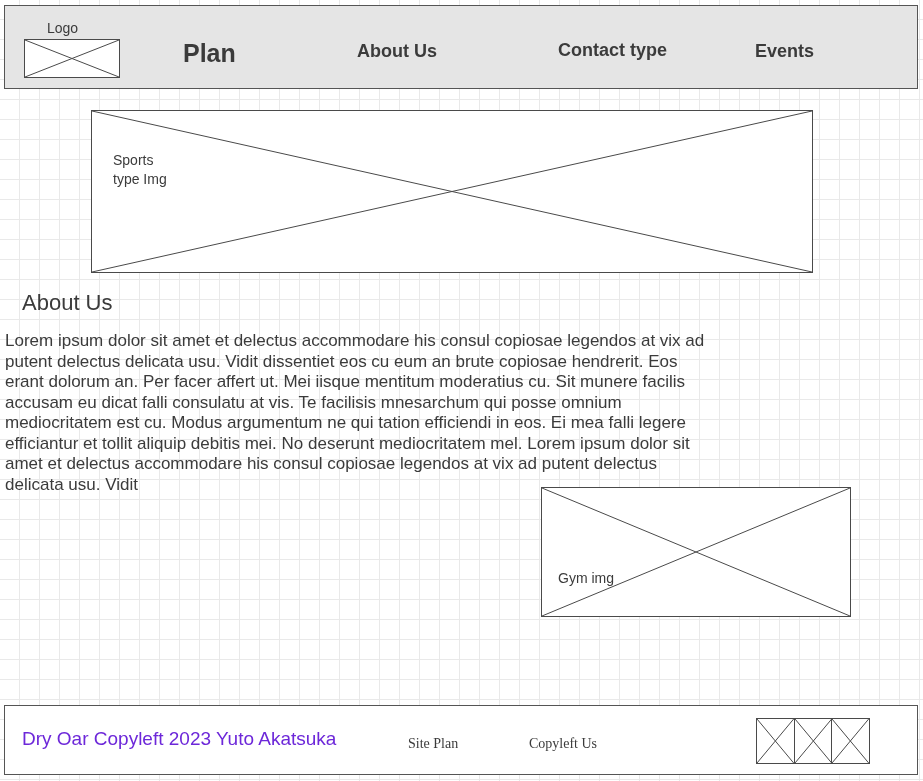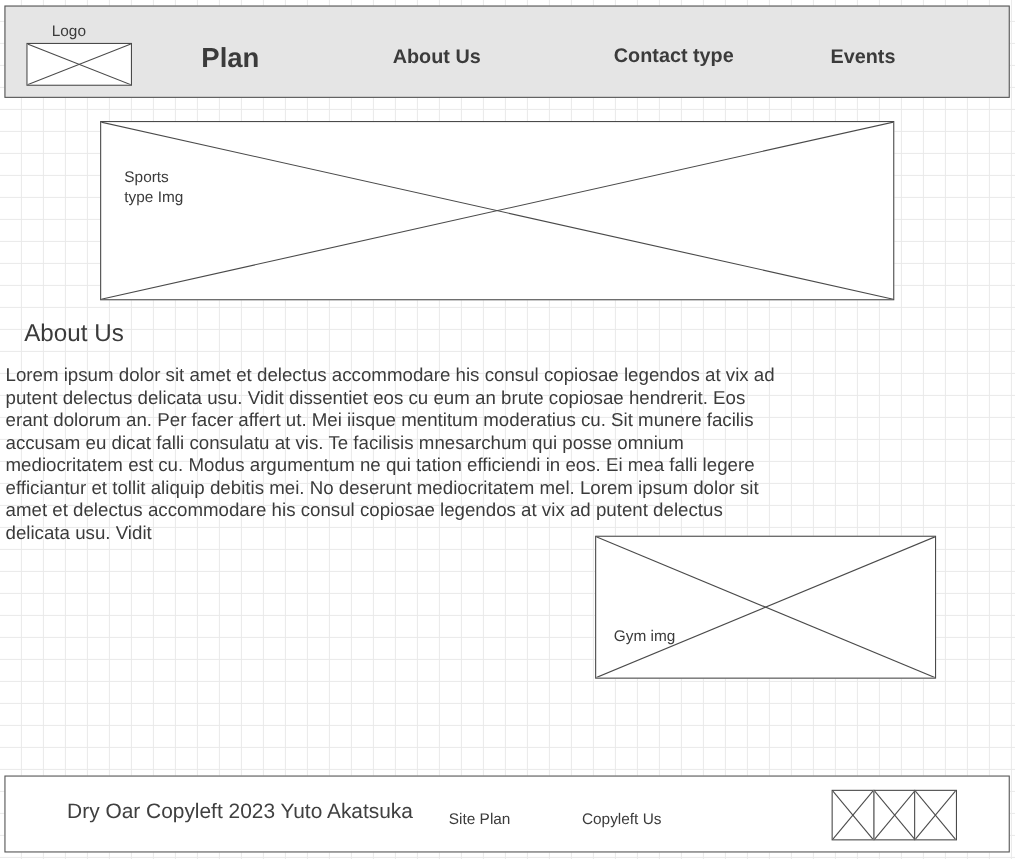--- a/index.html
+++ b/index.html
@@ -138,29 +138,29 @@
     box-sizing: border-box;
     border: 1px solid #555555;
     background: #ffffff;
     z-index: 5;
   }
   #footer-copyright {
     position: absolute;
     left: 17px;
     top: 22px;
     font-size: 19px;
-    color: #404040;
+    color: #6d28d9;
     white-space: nowrap;
-    margin-left: 39px;
   }
   .footer-link {
     position: absolute;
     font-size: 14px;
     color: #3b3b3b;
     white-space: nowrap;
+    font-family: Liberation Serif, serif;
   }
   #footer-site-plan  { left: 403px; top: 30px; }
   #footer-contact-us { left: 524px; top: 30px; }
 
   #social-icons {
     position: absolute;
     left: 751px;
     top: 12px;
     width: 114px;
     height: 46px;

